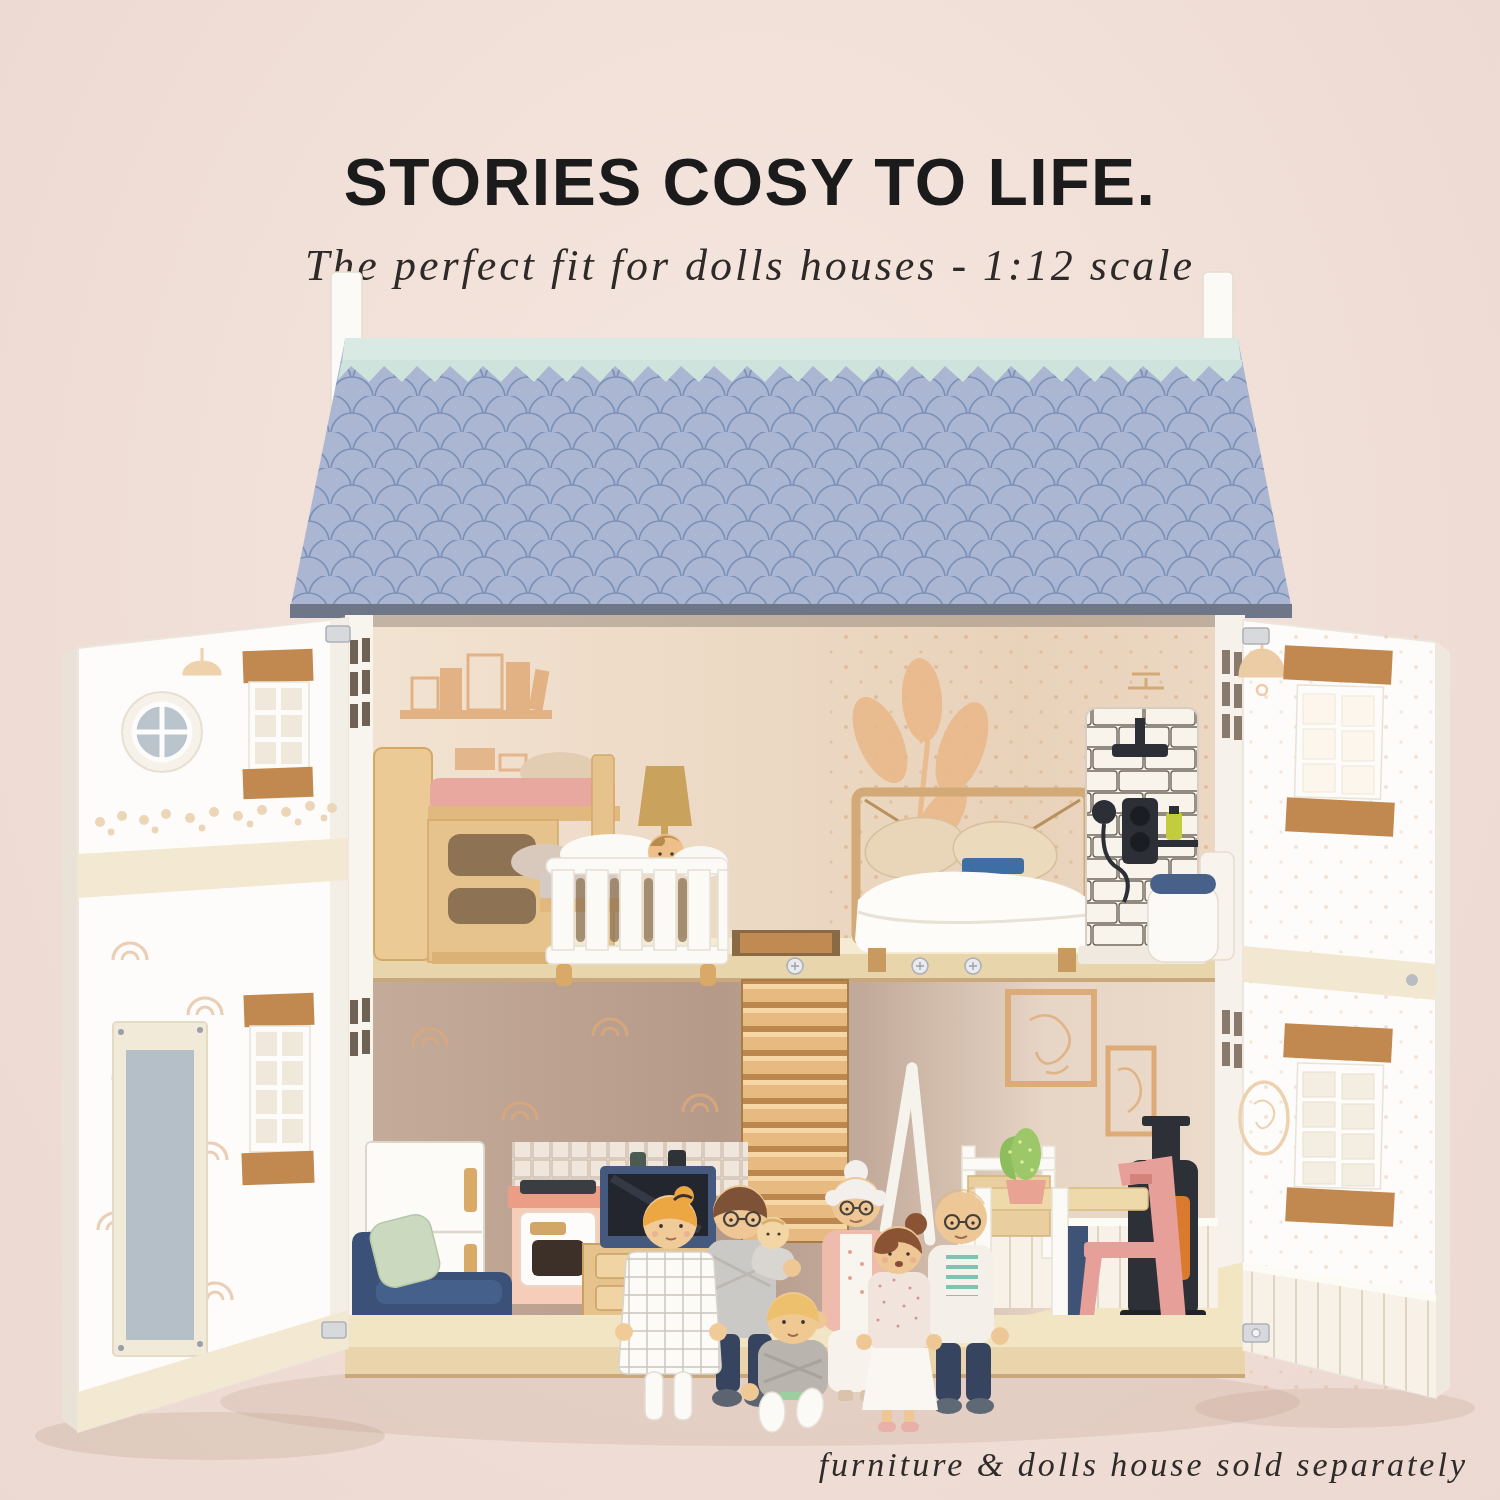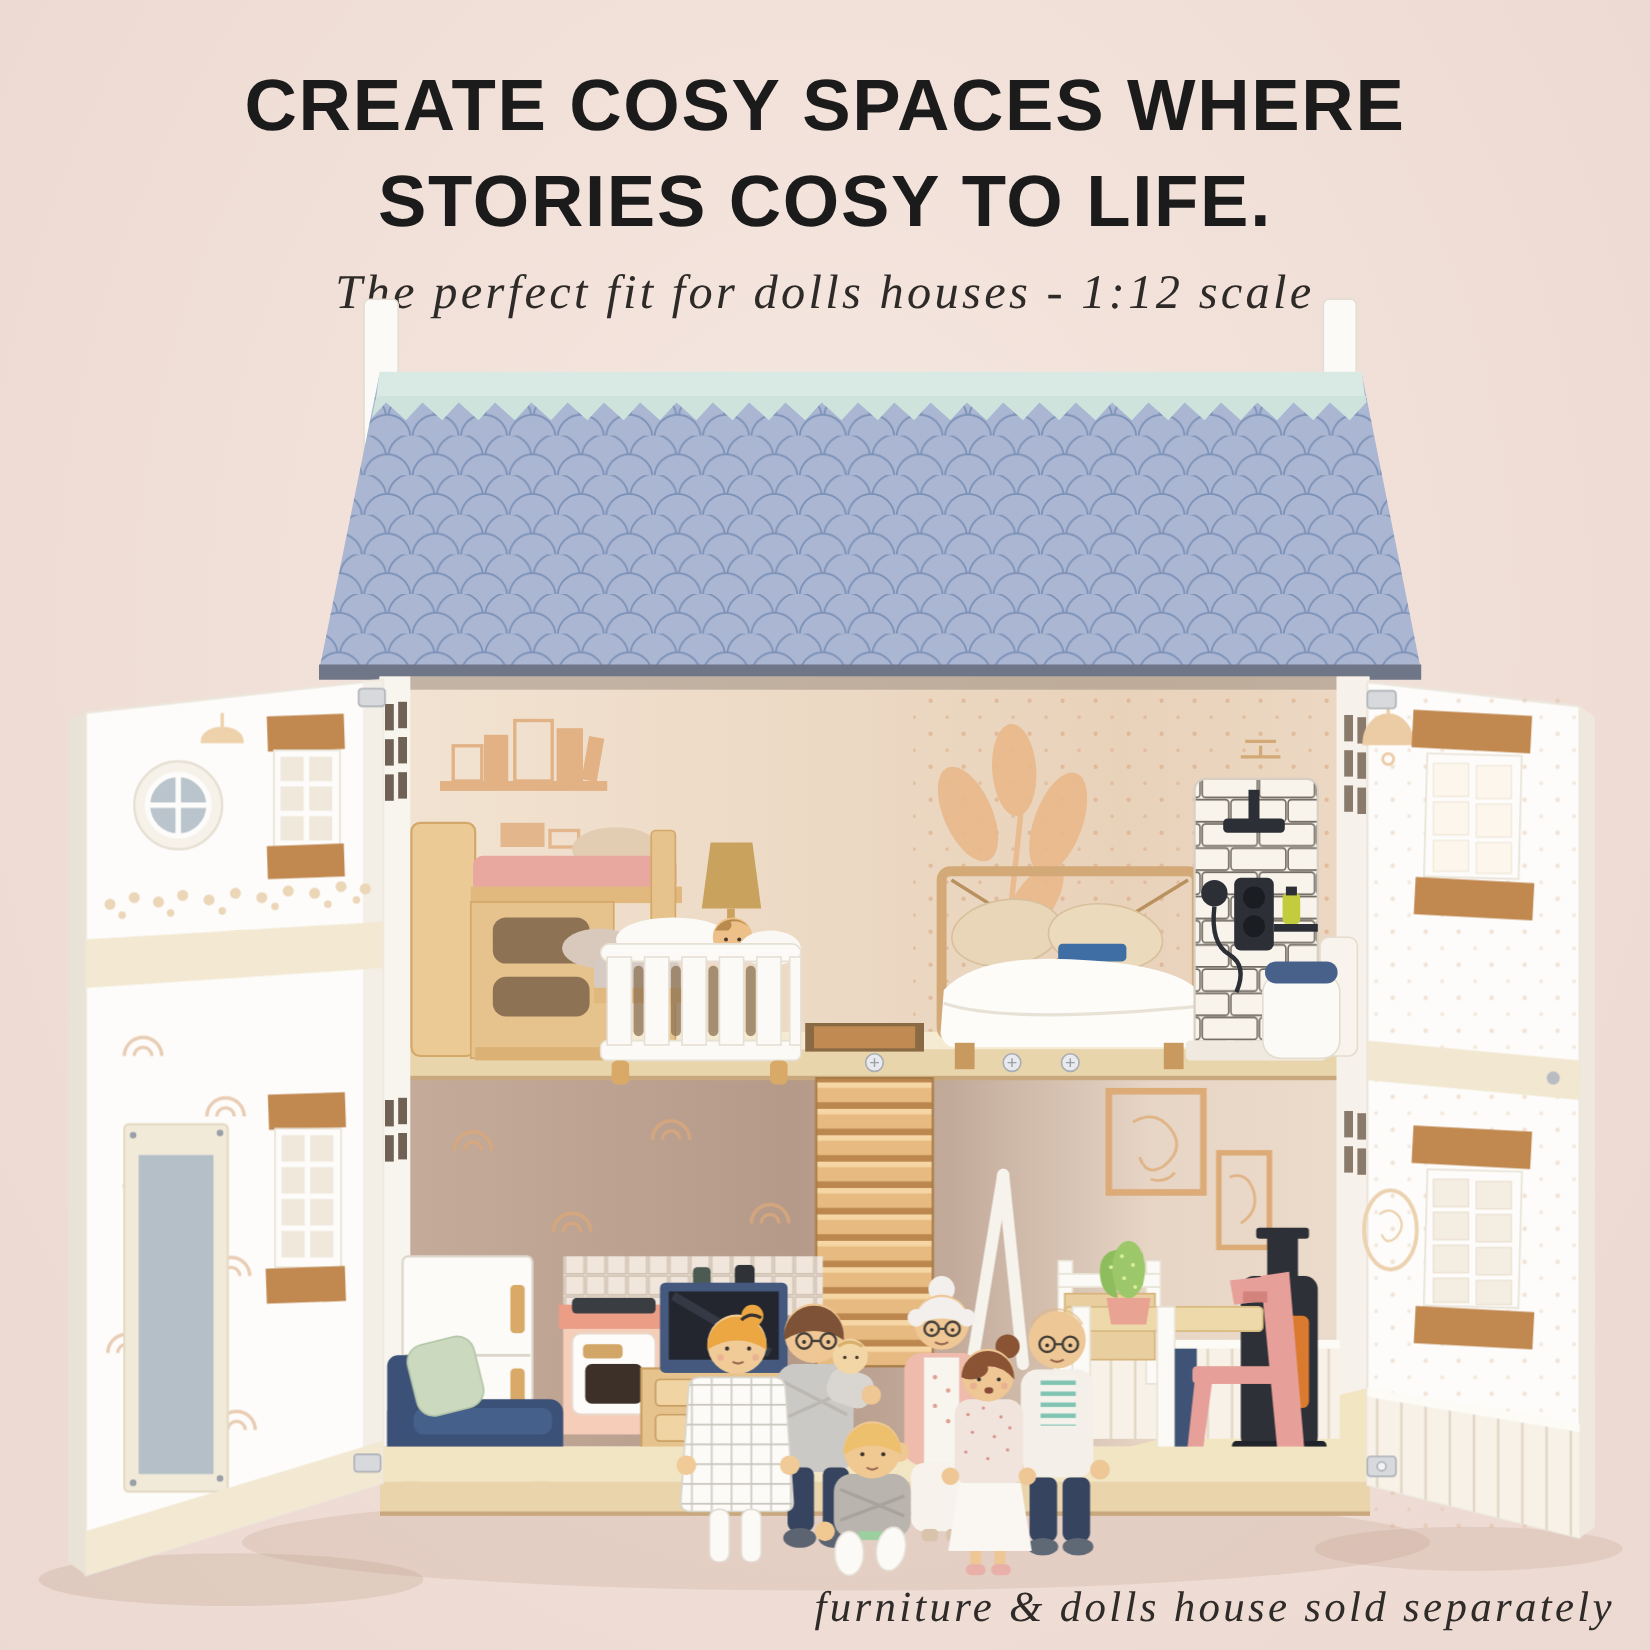--- a/index.html
+++ b/index.html
@@ -16,31 +16,31 @@
     font-weight:700;font-size:66px;line-height:1.32;letter-spacing:1.5px;
   }
   .subtitle{
     margin:14px 0 0 0;color:#2d2a28;
     font-family:"Liberation Serif","DejaVu Serif",serif;
     font-style:italic;font-size:44px;letter-spacing:3px;
   }
   .footer-note{
     position:absolute;right:32px;bottom:16px;color:#2e2b29;
     font-family:"Liberation Serif","DejaVu Serif",serif;
-    font-style:italic;font-size:39px;letter-spacing:3px;white-space:nowrap;
+    font-style:italic;font-size:34px;letter-spacing:3px;white-space:nowrap;
   }
   .scene{position:absolute;left:0;top:0;}
 </style>
 </head>
 <body style="--c-bg: #f0dfd7; --c-bg-light: #f5e7e0; --c-ink: #1b1b1b;">
 
 <div class="canvas">
 
   <div class="header">
-    <h1 class="headline"><span>CREATE COSY SPACES WHERE</span><br>
+    <h1 class="headline"><br>
     <span>STORIES COSY TO LIFE.</span></h1>
     <p class="subtitle">The perfect fit for dolls houses - 1:12 scale</p>
   </div>
 
   <svg class="scene" width="1500" height="1500" viewBox="0 0 1500 1500">
     <defs>
 
       <pattern id="scales" width="44" height="36" patternUnits="userSpaceOnUse">
         <rect width="44" height="36" fill="#a8b4d0"></rect>
         <g fill="#aab6d2" stroke="#7b90b6" stroke-width="1.6">

